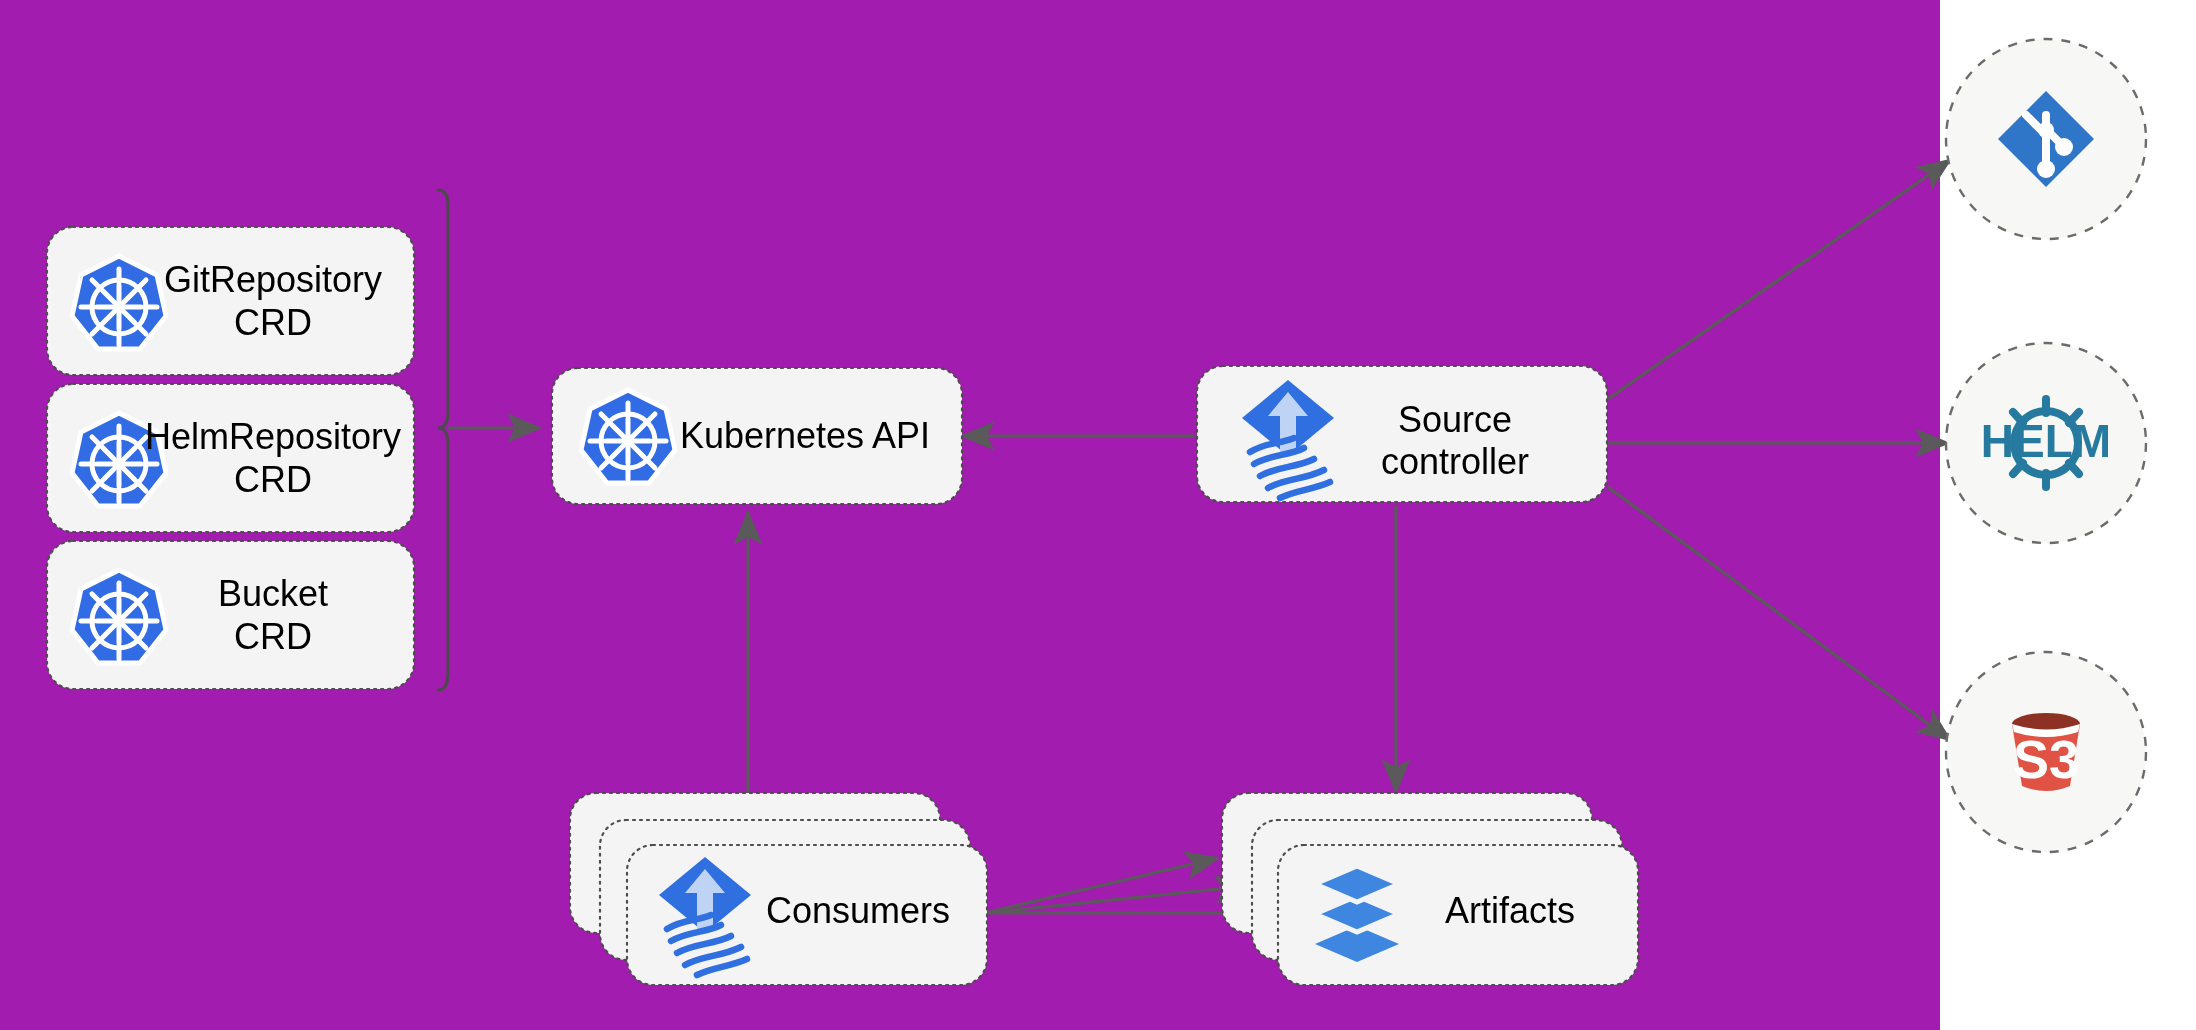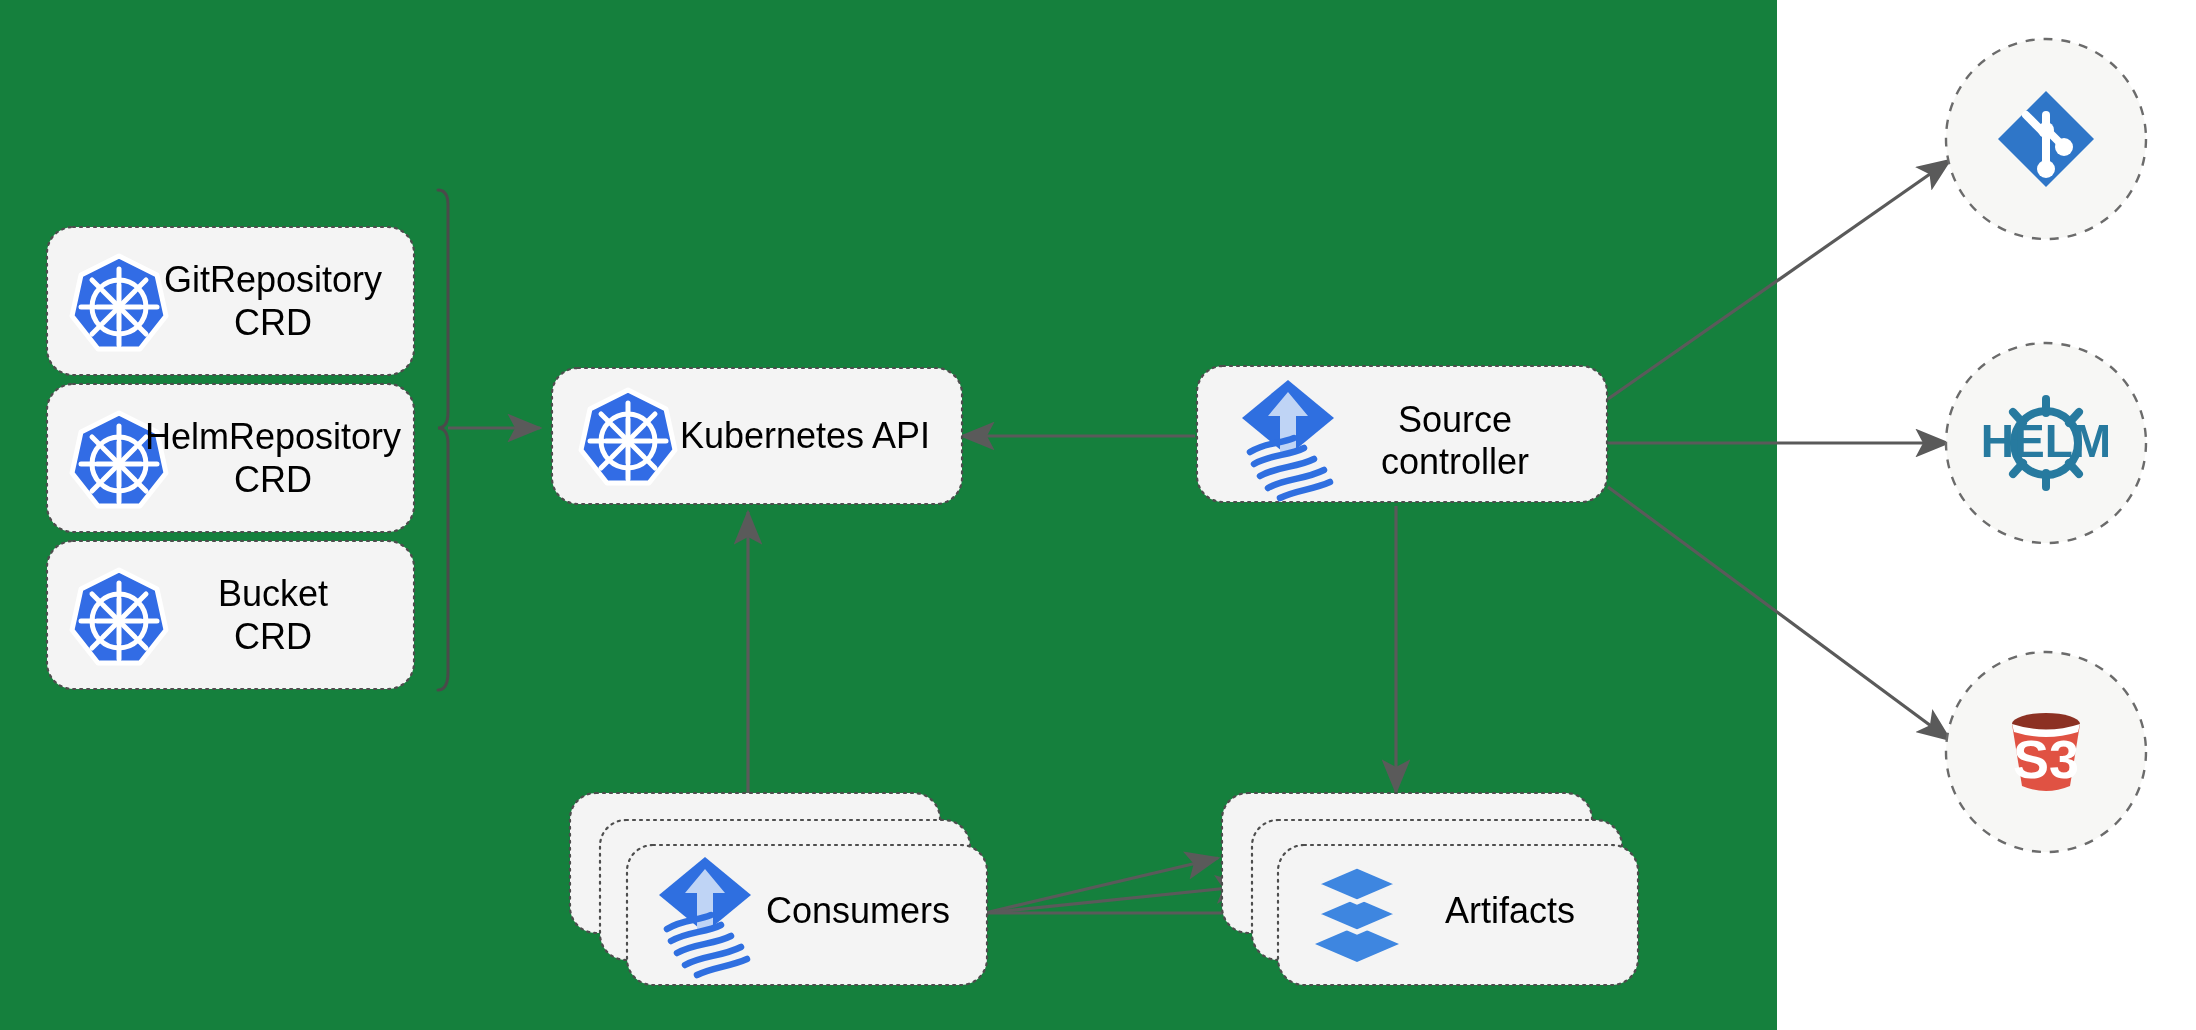--- a/index.html
+++ b/index.html
@@ -1,18 +1,18 @@
 <!DOCTYPE html>
 <html><head>
 <meta charset="utf-8">
 <style>
   html,body{margin:0;padding:0;background:#ffffff;}
   body{width:2196px;height:1030px;overflow:hidden;
        font-family:"Liberation Sans","DejaVu Sans",sans-serif;}
-  #stage{position:relative;width:1777px;height:1030px;background:#15803d;}
+  #stage{position:relative;width:1940px;height:1030px;background:#a21caf;}
   #stage svg{position:absolute;left:0;top:0;width:2196px;height:1030px;}
   .lbl{font-family:"Liberation Sans","DejaVu Sans",sans-serif;
        fill:#000;font-size:36px;text-anchor:middle;dominant-baseline:middle;}
   .helmtxt{font-family:"Liberation Sans","DejaVu Sans",sans-serif;
        font-weight:bold;font-size:46px;fill:#277A9F;text-anchor:middle;dominant-baseline:middle;}
   .s3txt{font-family:"Liberation Sans","DejaVu Sans",sans-serif;
        font-weight:bold;font-size:54px;fill:#ffffff;text-anchor:middle;dominant-baseline:middle;}
   .card{fill:#f4f4f4;stroke:#4d4d4d;stroke-width:2.2;stroke-dasharray:2 5;stroke-linecap:round;}
   .circ{fill:#f7f7f5;stroke:#6b6b6b;stroke-width:2.4;stroke-dasharray:9 9;}
   .edge{stroke:#5a5a5a;stroke-width:3.2;fill:none;}

